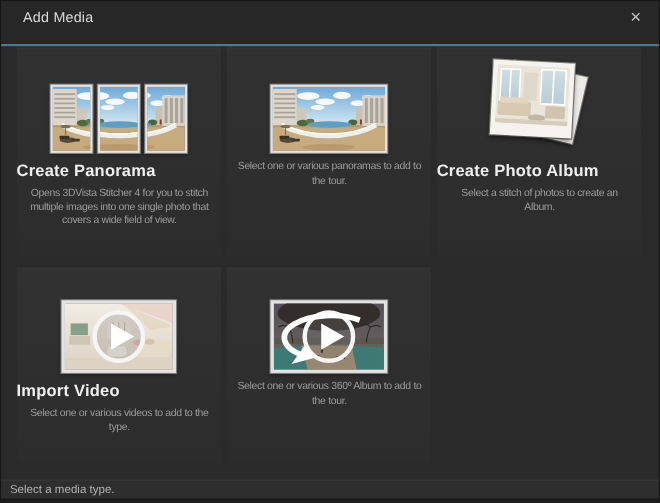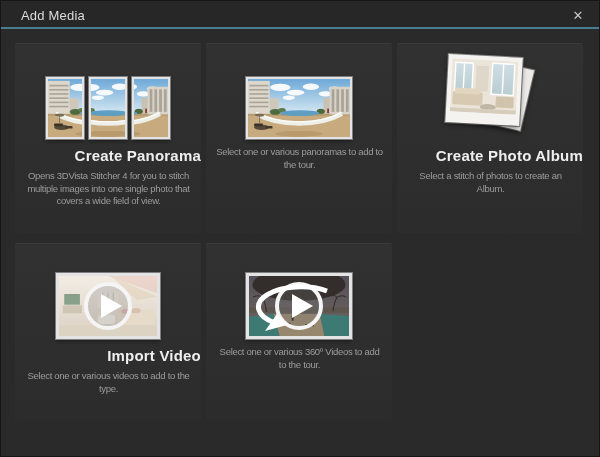--- a/index.html
+++ b/index.html
@@ -10,21 +10,21 @@
     position:relative;
   }
   .dialog {
     position:absolute; inset:0;
     background:#2a2a2a;
     border:1px solid #151515;
   }
   
   .titlebar {
     position:absolute; left:0; right:0; top:0;
-    height:28px;
+    height:41px;
     background:#272727;
     border-bottom:2px solid #487c90;
   }
   .titlebar .title {
     position:absolute; left:20px; top:0;
     line-height:29px;
     font-size:13px; color:#dcdcdc;
     letter-spacing:0.2px;
   }
   .close-btn {
@@ -65,21 +65,21 @@
   }
   .thumb svg { display:block; }
   .thumb.slice { border-width:2px; }
   .overlay {
     position:absolute; inset:0;
     display:flex; align-items:center; justify-content:center;
     pointer-events:none;
   }
   .card-title {
     margin-top:7px;
-    text-align:right;
+    text-align:left;
     font-size:15px; font-weight:600;
     color:#efefef;
     letter-spacing:0.2px;
   }
   .card-desc {
     margin:6px 8px 0 9px;
     font-size:9.5px; line-height:1.32;
     letter-spacing:-0.3px;
     color:#9c9c9c;
     text-align:center;
@@ -333,19 +333,22 @@
             <svg width="100" height="66" viewBox="0 0 100 66">
               <g transform="translate(14,0)">
                   <use href="#play-icon" xlink:href="#play-icon"></use>
                 </g>
               <path d="M78,18 A40,19 0 1 0 26,50" stroke="#ffffff" stroke-width="5" fill="none"></path>
               <polygon points="16,58 38,52 28,41" fill="#ffffff"></polygon>
             </svg>
           </span>
         </span>
       </div>
-      <div class="card-desc">Select one or various 360º Videos to add to the tour.</div>
+      <div class="card-desc">Select one or various 360º Album to add to the tour.</div>
     </div>
 
   </div>
 
+  <div class="statusbar">
+    <span class="status-text">Select a media type.</span>
+  </div>
 
 </div>
 
 </body></html>

